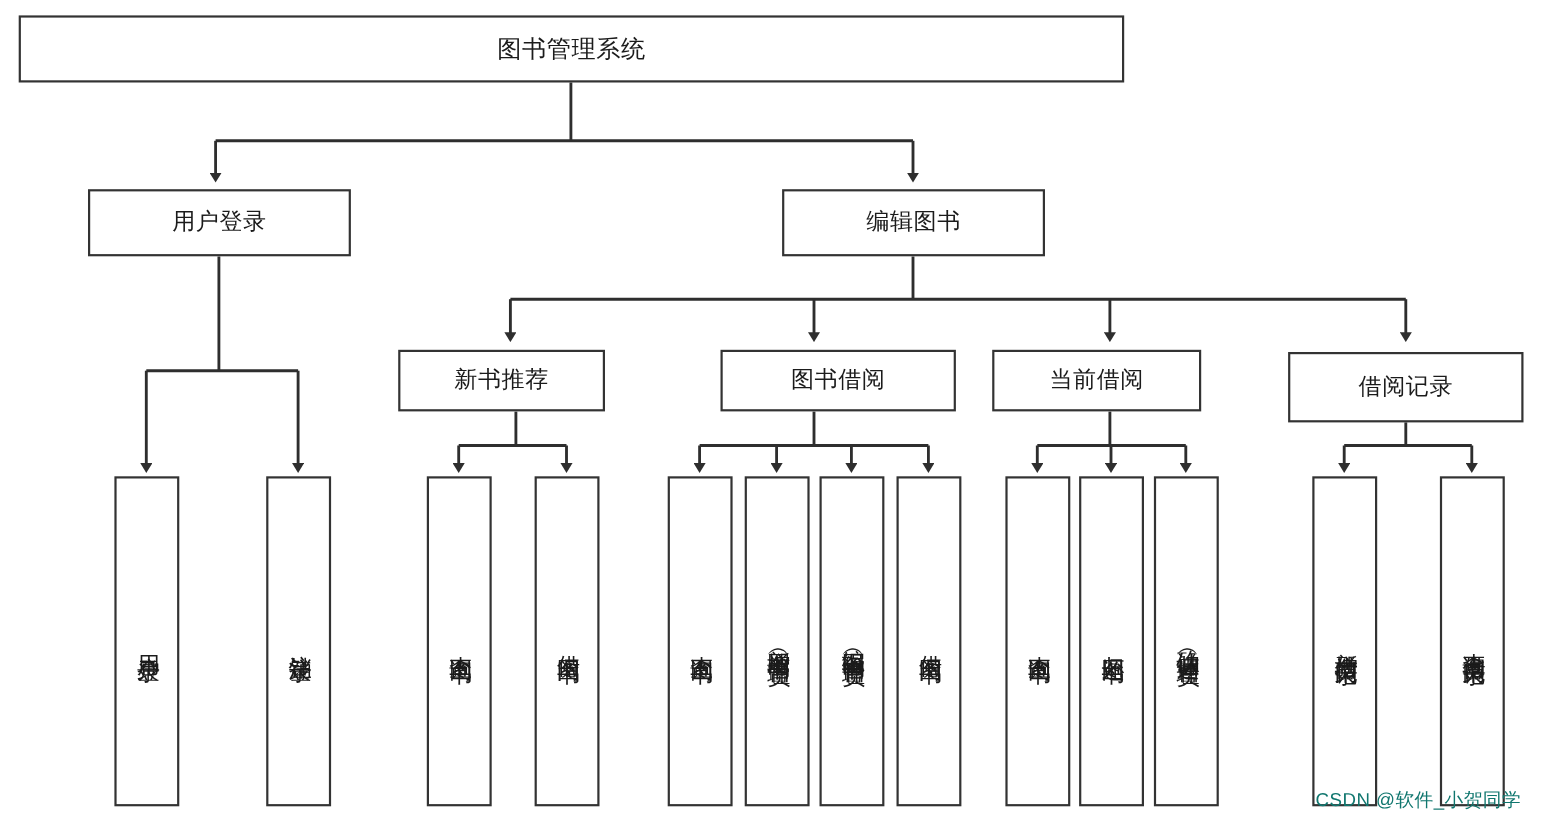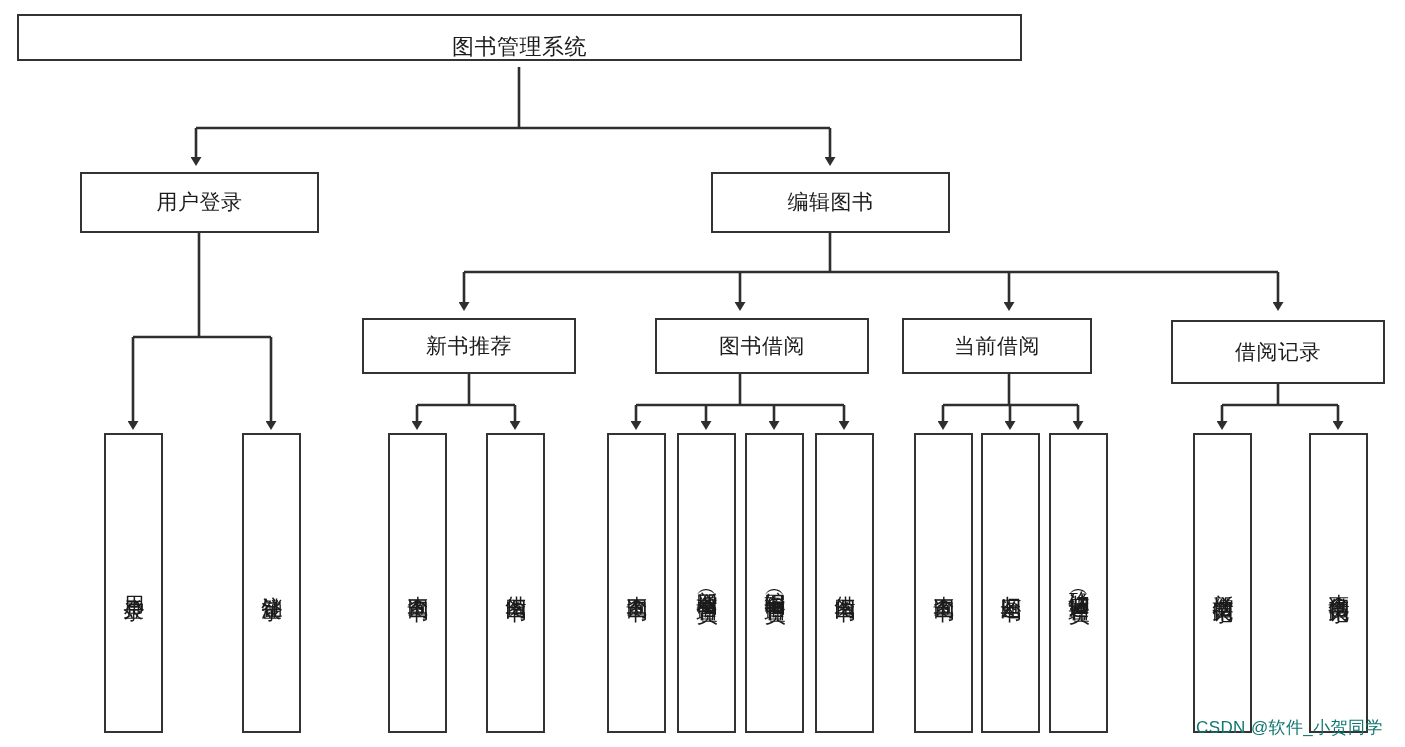--- a/index.html
+++ b/index.html
@@ -119,32 +119,32 @@
       <path d="M1010,405 L1010,422" marker-end="url(#arrow)"></path>
       <path d="M1078,405 L1078,422" marker-end="url(#arrow)"></path>
 
       <path d="M1278,374 L1278,405"></path>
       <path d="M1222,405 L1338,405"></path>
       <path d="M1222,405 L1222,422" marker-end="url(#arrow)"></path>
       <path d="M1338,405 L1338,422" marker-end="url(#arrow)"></path>
     </g>
   </svg>
 
-  <div class="node root horiz" style="left:17px; top:14px; width:1005px; height:47px;align-items:flex-end;">
+  <div class="node root horiz" style="left:17px; top:14px; width:1005px; height:61px;">
     <span class="label">图书管理系统</span>
   </div>
 
   <div class="node horiz" style="left:80px; top:172px; width:239px; height:61px;">
     <span class="label">用户登录</span>
   </div>
   <div class="node horiz" style="left:711px; top:172px; width:239px; height:61px;">
     <span class="label">编辑图书</span>
   </div>
 
-  <div class="node horiz" style="left:362px; top:318px; width:214px; height:56px;">
+  <div class="node horiz" style="left:362px; top:318px; width:188px; height:56px;">
     <span class="label">新书推荐</span>
   </div>
   <div class="node horiz" style="left:655px; top:318px; width:214px; height:56px;">
     <span class="label">图书借阅</span>
   </div>
   <div class="node horiz" style="left:902px; top:318px; width:190px; height:56px;">
     <span class="label">当前借阅</span>
   </div>
   <div class="node horiz" style="left:1171px; top:320px; width:214px; height:64px;">
     <span class="label">借阅记录</span>

